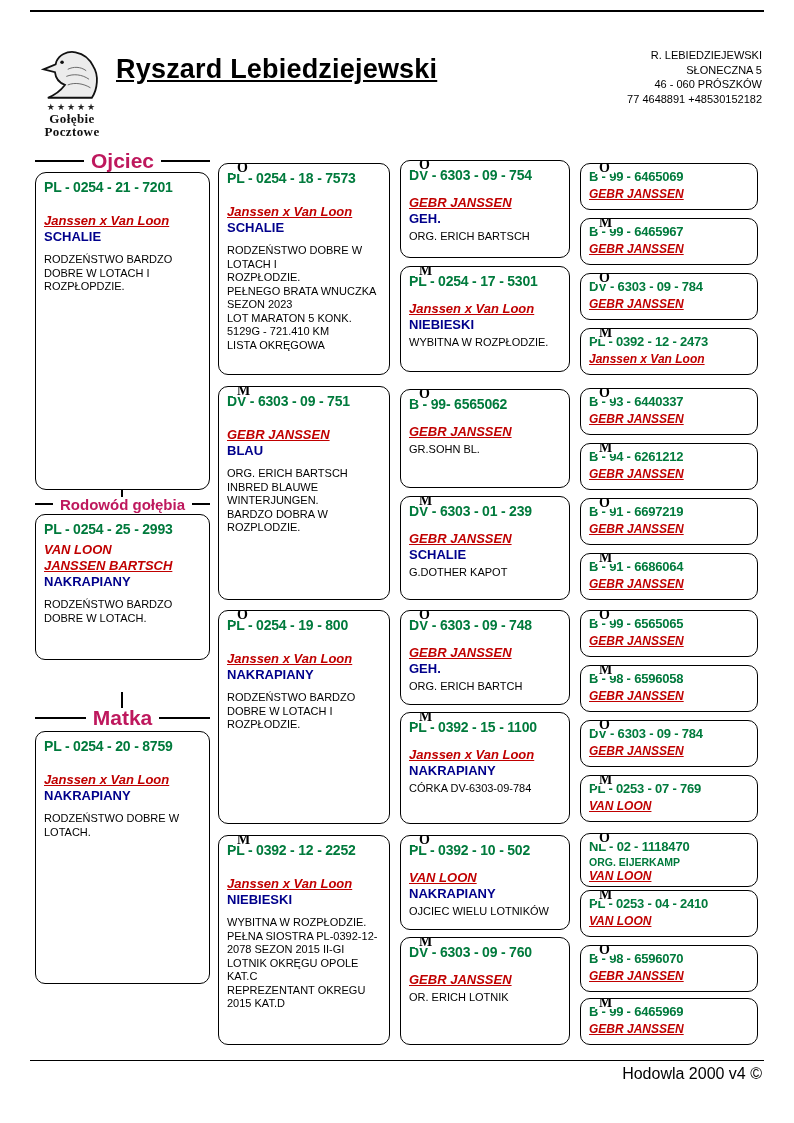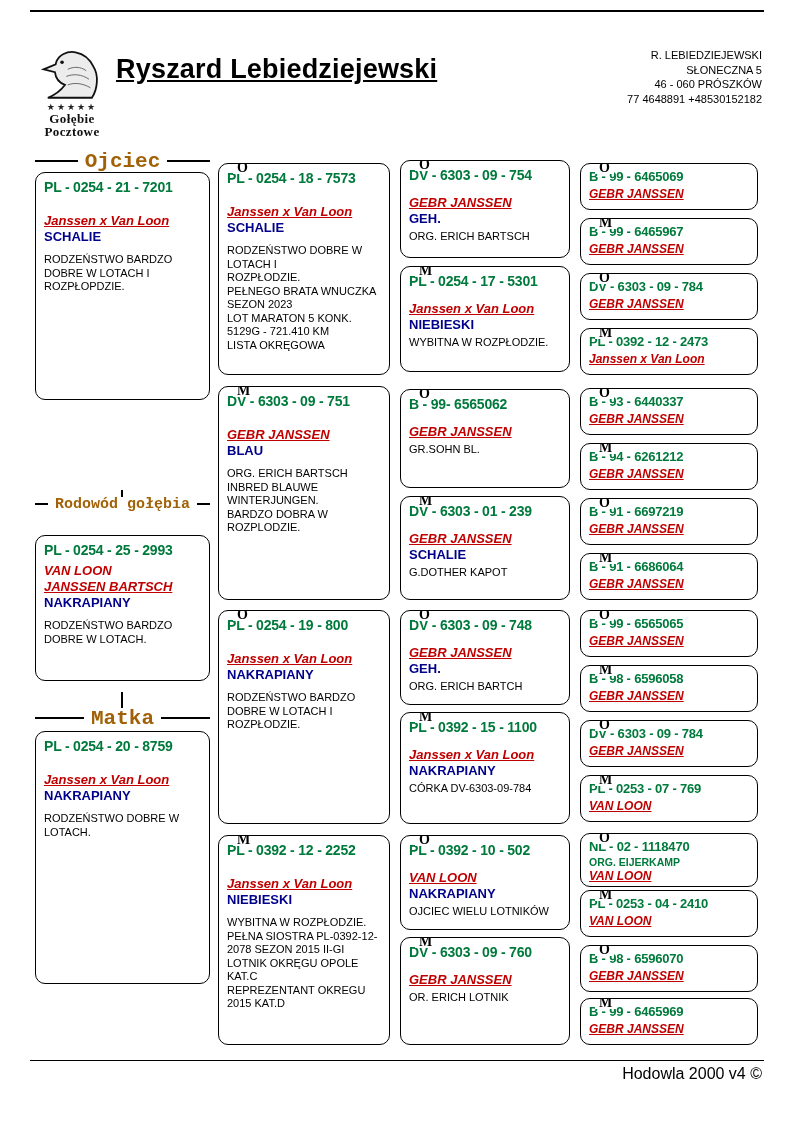--- a/index.html
+++ b/index.html
@@ -13,21 +13,21 @@
   .logo{position:absolute;left:32px;top:48px;width:80px;text-align:center;line-height:1;}
   .logo svg{display:block;margin:0 auto;}
   .logo .stars{font-size:9px;letter-spacing:2px;color:#222;margin-top:1px;}
   .logo .cap{font-family:"Liberation Serif",serif;font-weight:bold;font-size:13px;line-height:13px;color:#101010;letter-spacing:.4px;}
   .title{position:absolute;left:116px;top:54px;font-size:27px;font-weight:bold;
          text-decoration:underline;letter-spacing:.2px;}
   .address{position:absolute;right:32px;top:48px;text-align:right;font-size:11px;line-height:14.5px;}
 
   
   .hdr{position:absolute;display:flex;align-items:center;gap:7px;box-sizing:border-box;
-       font-family:Liberation Mono, monospace;font-weight:bold;color:#a16207;}
+       font-family:Liberation Sans, sans-serif;font-weight:bold;color:#be185d;}
   .hdr::before,.hdr::after{content:"";flex:1;border-top:2.5px solid #000;}
   #hdr-father{left:35px;width:175px;top:150px;font-size:21px;height:22px;}
   #hdr-pedigree{left:35px;width:175px;top:495px;font-size:15px;height:18px;}
   #hdr-mother{left:35px;width:175px;top:707px;font-size:21px;height:22px;}
 
   .vline{position:absolute;left:121px;width:2px;background:#000;}
   #vline1{top:490px;height:7px;}
   #vline2{top:692px;height:16px;}
 
   
@@ -39,22 +39,22 @@
   .box .marker{top:-2px;}
   .ring{color:#007A3C;font-weight:bold;font-size:14px;white-space:nowrap;margin-bottom:18px;letter-spacing:-.2px;}
   .strain,.strain2{color:#C00000;font-weight:bold;font-style:italic;text-decoration:underline;
           font-size:13px;line-height:16px;white-space:nowrap;}
   .strain.nou{text-decoration:none;}
   .colorname{color:#00008B;font-weight:bold;font-size:13px;line-height:16px;}
   .org{color:#007A3C;font-weight:bold;font-size:10.5px;line-height:12px;}
   .desc{color:#000;font-size:11px;line-height:13.5px;margin-top:8px;white-space:pre-line;}
 
   
-  #box-father{left:35px;top:172px;width:175px;height:228px;}
-  #box-center{left:35px;top:514px;width:175px;height:146px;margin-top:21px;}
+  #box-father{left:35px;top:172px;width:175px;height:318px;border-radius:11px;}
+  #box-center{left:35px;top:514px;width:175px;height:146px;}
   #box-mother{left:35px;top:731px;width:175px;height:253px;}
   #box-center .ring{margin-bottom:5px;}
   .gen3 .ring{margin-bottom:12px;}
   .gen3 .desc{margin-top:3px;}
   .gen4 .ring{margin-bottom:2px;font-size:13px;}
   .gen4 .strain{font-size:12px;}
   .gen4{padding-top:5px;}
 
   .credit{position:absolute;right:32px;top:1065px;font-size:16px;}
 </style>

